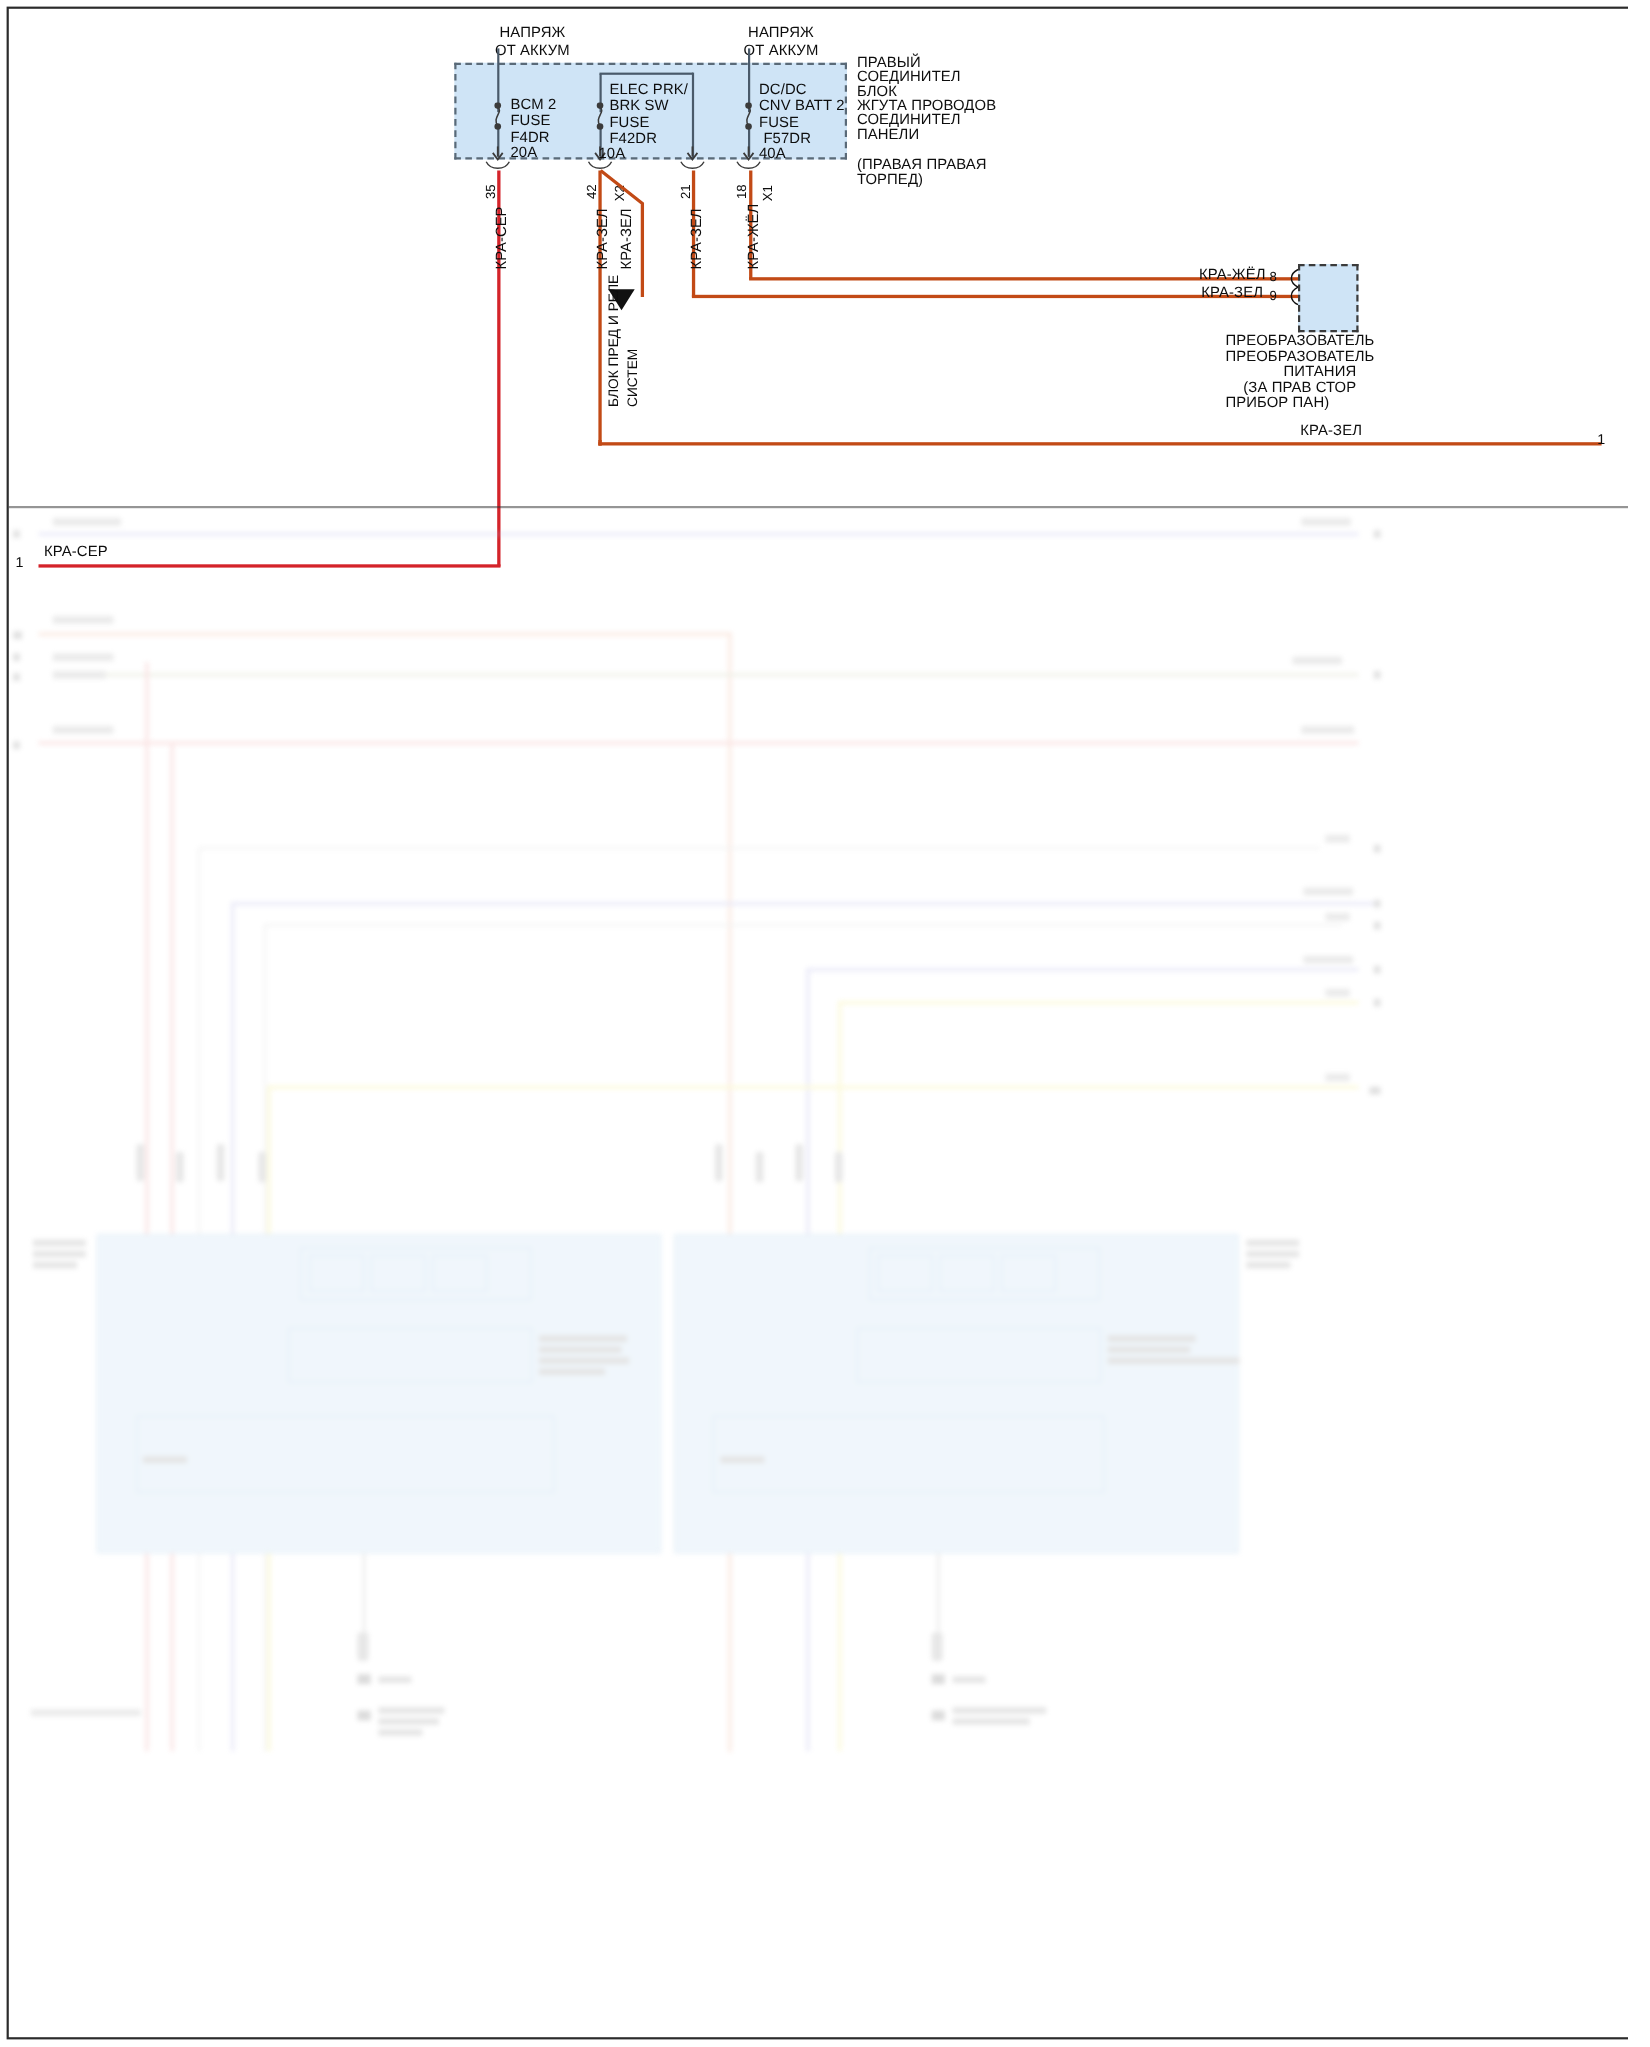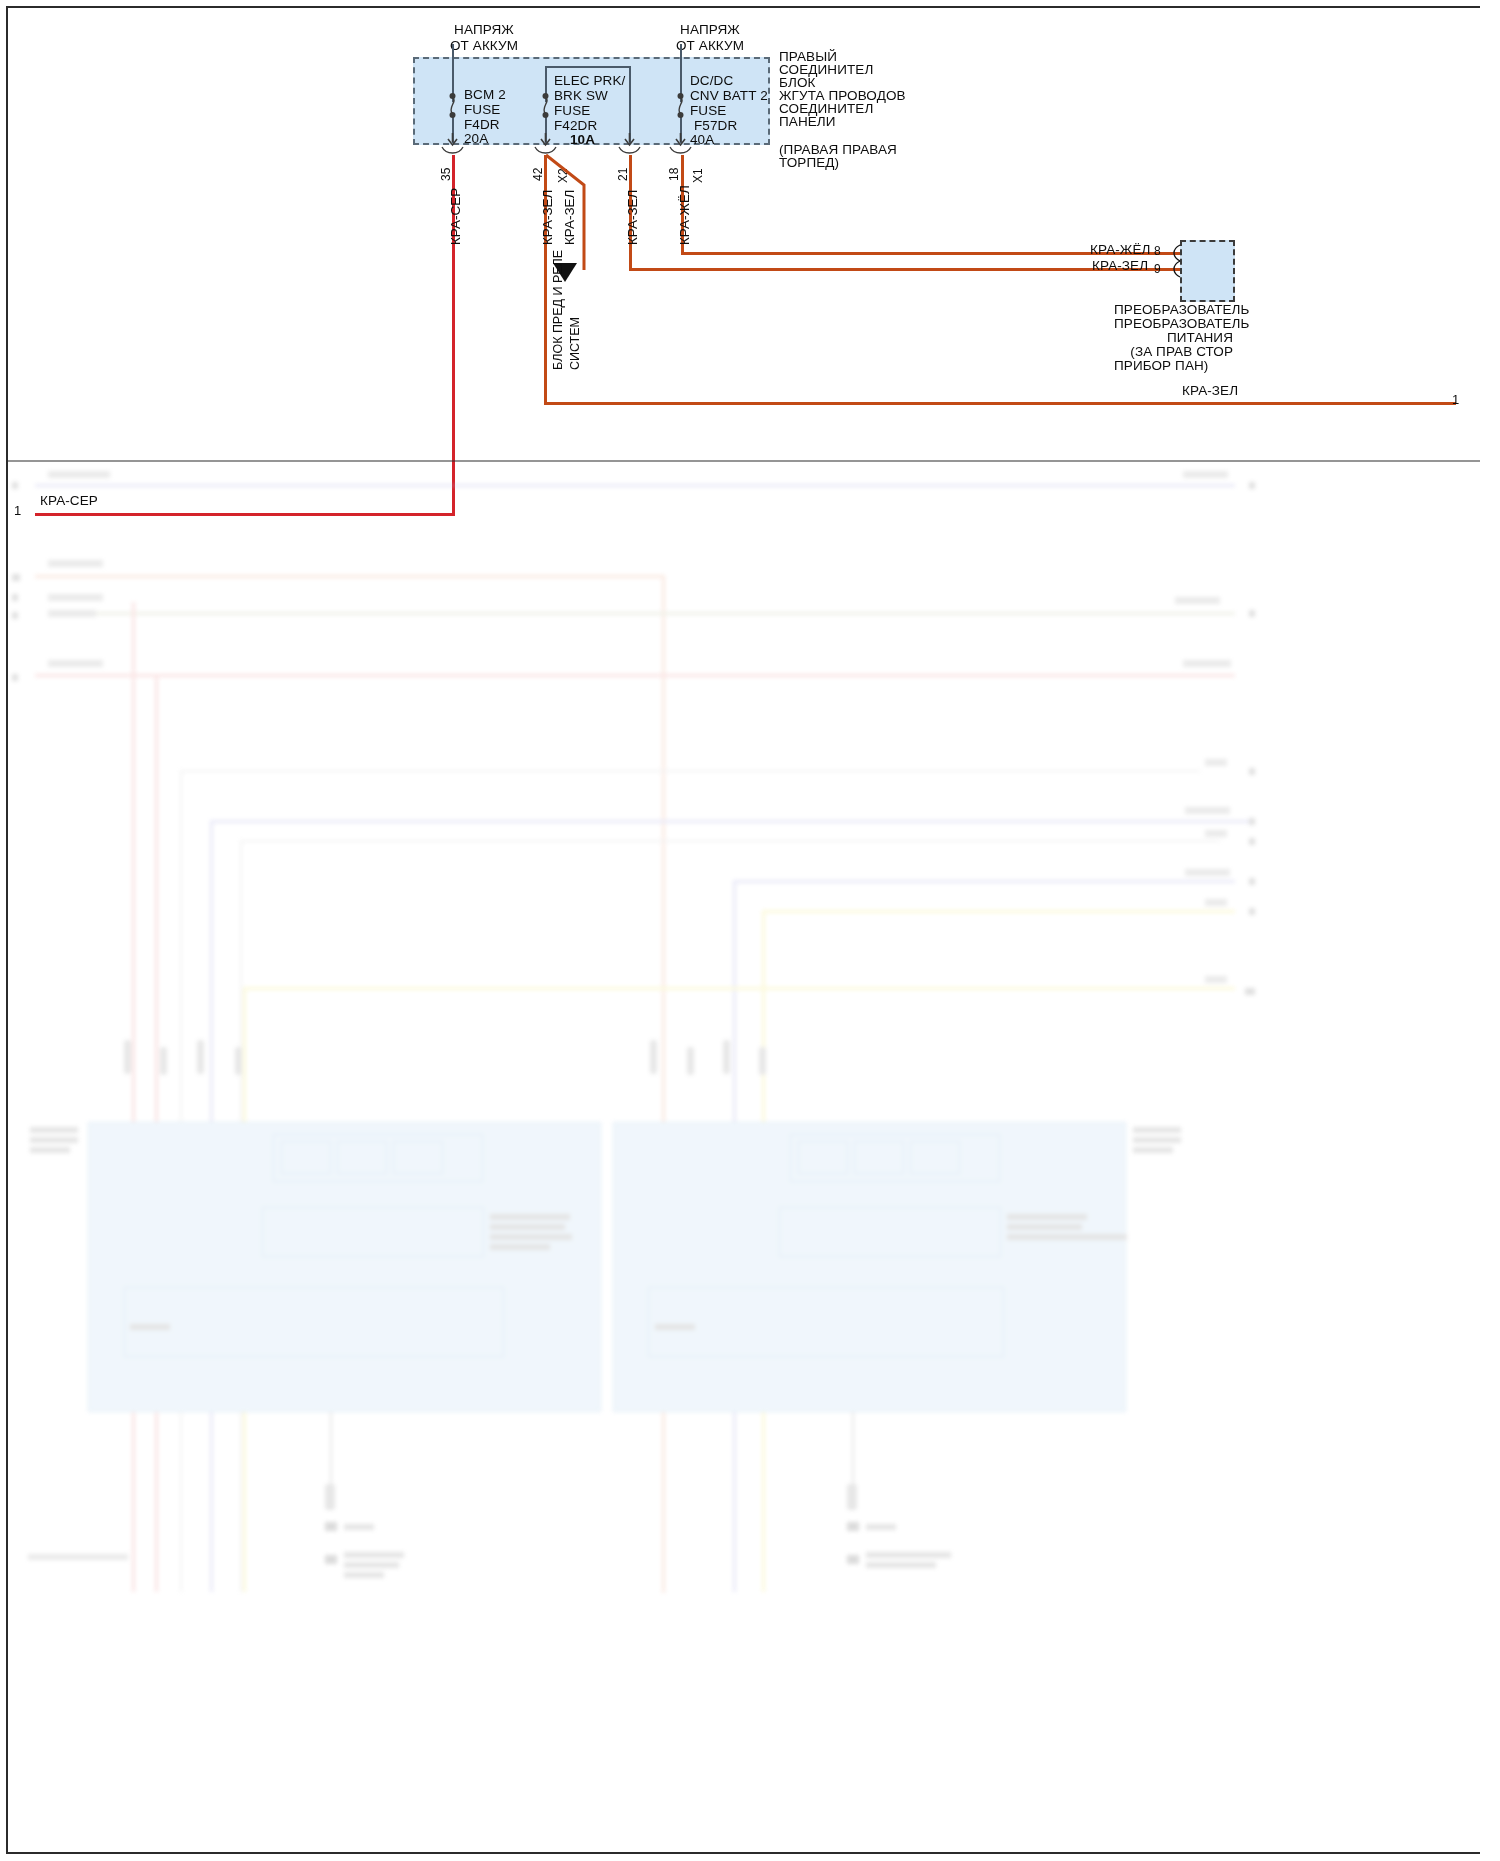--- a/index.html
+++ b/index.html
@@ -91,21 +91,21 @@
 
   <div class="txt" style="left:464px;top:87px;">BCM 2</div>
   <div class="txt" style="left:464px;top:102px;">FUSE</div>
   <div class="txt" style="left:464px;top:117px;">F4DR</div>
   <div class="txt" style="left:464px;top:131px;">20A</div>
 
   <div class="txt" style="left:554px;top:73px;">ELEC PRK/</div>
   <div class="txt" style="left:554px;top:88px;">BRK SW</div>
   <div class="txt" style="left:554px;top:103px;">FUSE</div>
   <div class="txt" style="left:554px;top:118px;">F42DR</div>
-  <div class="txt" style="left:570px;top:132px;font-weight:bold;">10A</div>
+  <div class="txt" style="left:544px;top:132px;">10A</div>
 
   <div class="txt" style="left:690px;top:73px;">DC/DC</div>
   <div class="txt" style="left:690px;top:88px;">CNV BATT 2</div>
   <div class="txt" style="left:690px;top:103px;">FUSE</div>
   <div class="txt" style="left:694px;top:118px;">F57DR</div>
   <div class="txt" style="left:690px;top:132px;">40A</div>
 
   <div class="txt" style="left:779px;top:49px;">ПРАВЫЙ</div>
   <div class="txt" style="left:779px;top:62px;">СОЕДИНИТЕЛ</div>
   <div class="txt" style="left:779px;top:75px;">БЛОК</div>

